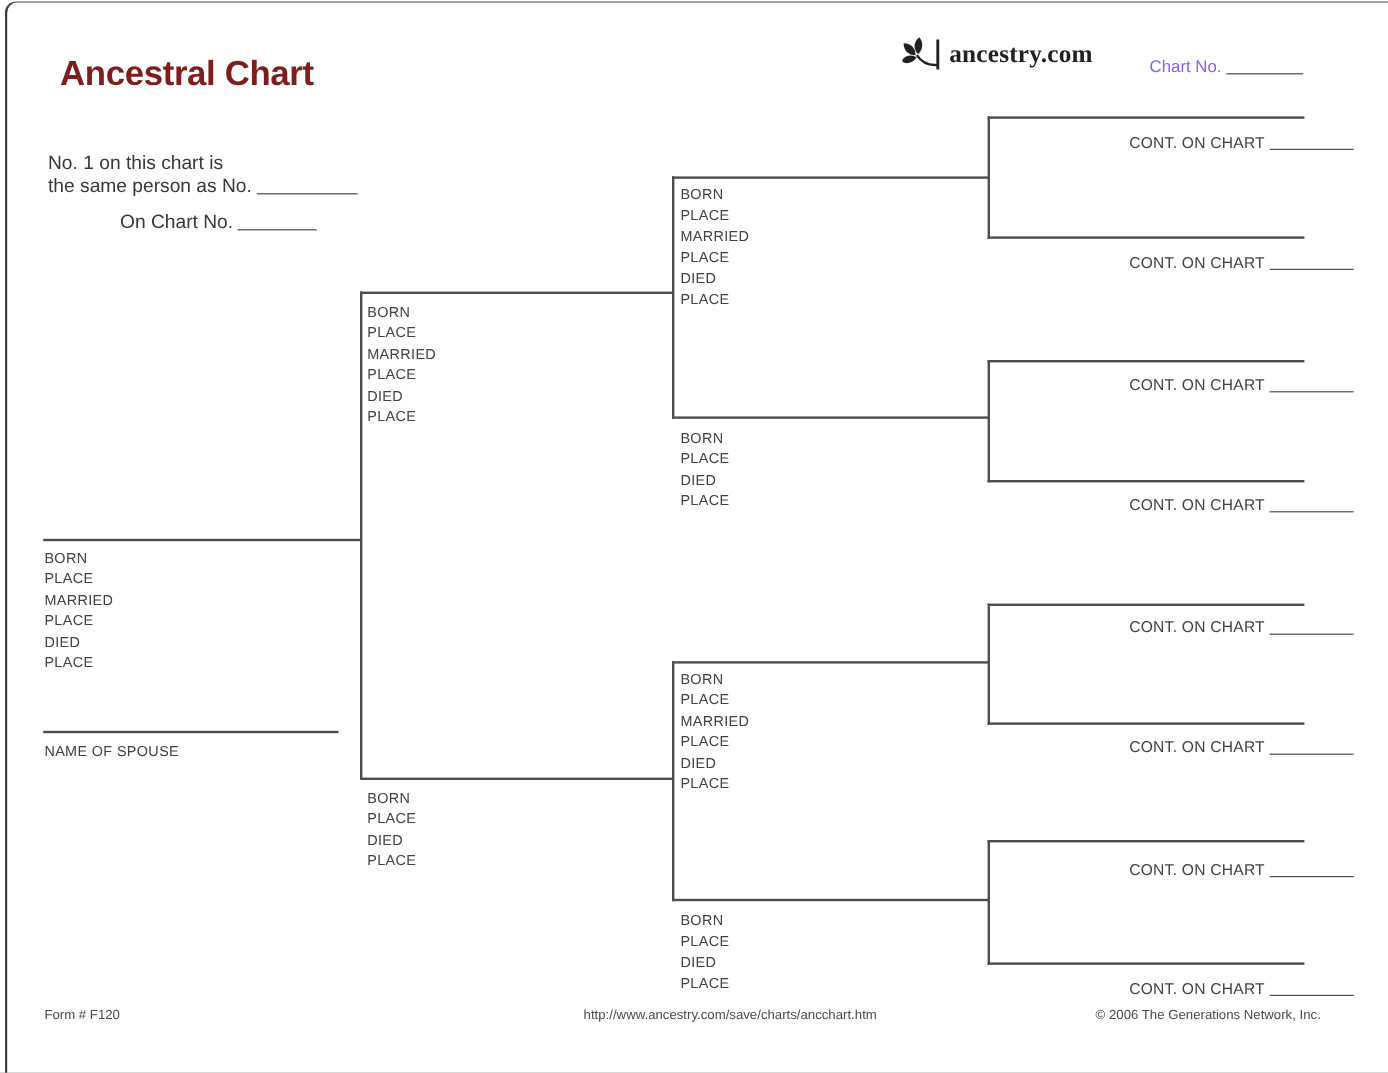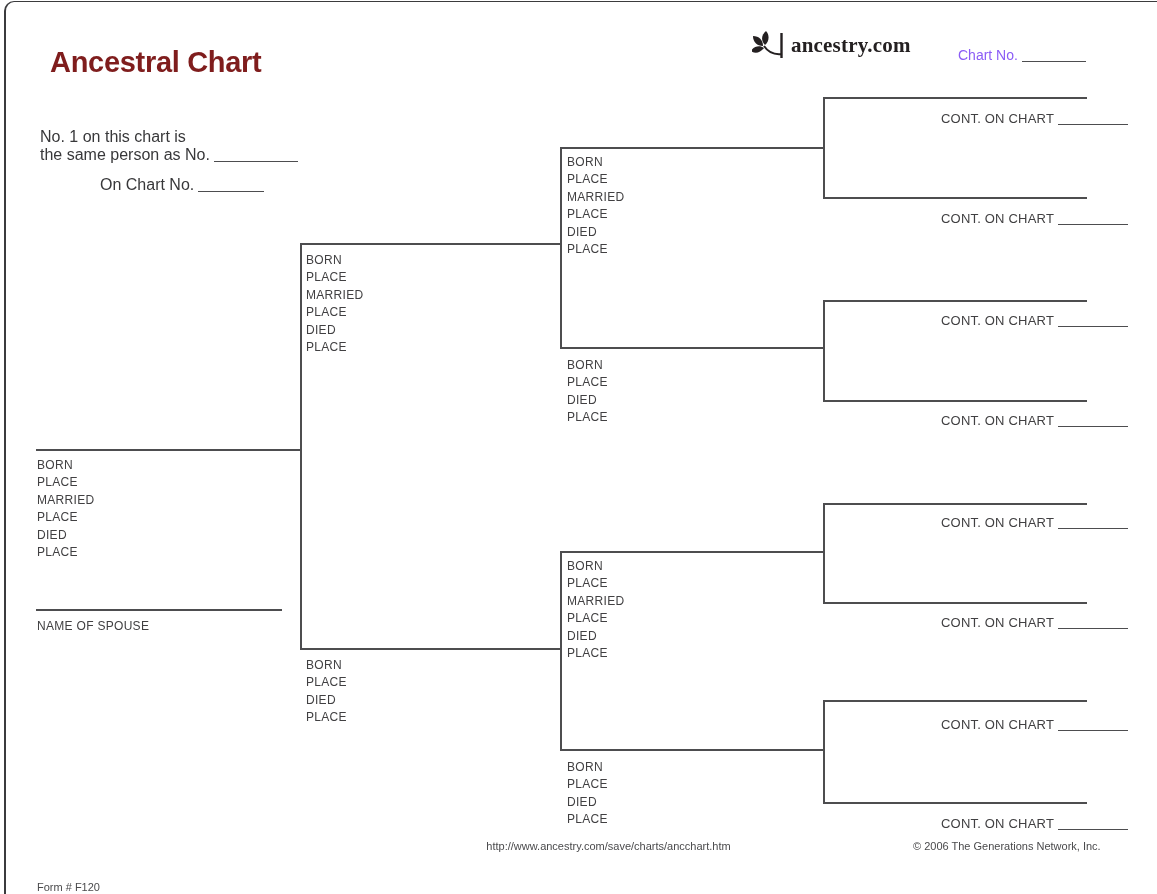--- a/index.html
+++ b/index.html
@@ -40,21 +40,21 @@
   .labels{
     position:absolute;display:flex;flex-direction:column;
     font-size:12px;line-height:17.4px;letter-spacing:0.3px;color:#414042;
   }
   .spouse-label{position:absolute;left:37px;top:619px;font-size:12px;letter-spacing:0.3px;color:#414042;}
   .cont{
     position:absolute;left:941px;font-size:13px;letter-spacing:0.2px;
     color:#414042;white-space:nowrap;
   }
   .footer{position:absolute;top:840px;font-size:11px;color:#4a4a4c;}
-  .footer-form{left:37px;margin-top:41px;}
+  .footer-form{left:37px;}
   .footer-url{left:0;width:1157px;text-align:center;padding-left:30px;}
   .footer-copy{left:913px;}
 </style>
 </head>
 <body>
 
 <div class="frame"></div>
 
 <h1 class="title">Ancestral Chart</h1>
 

